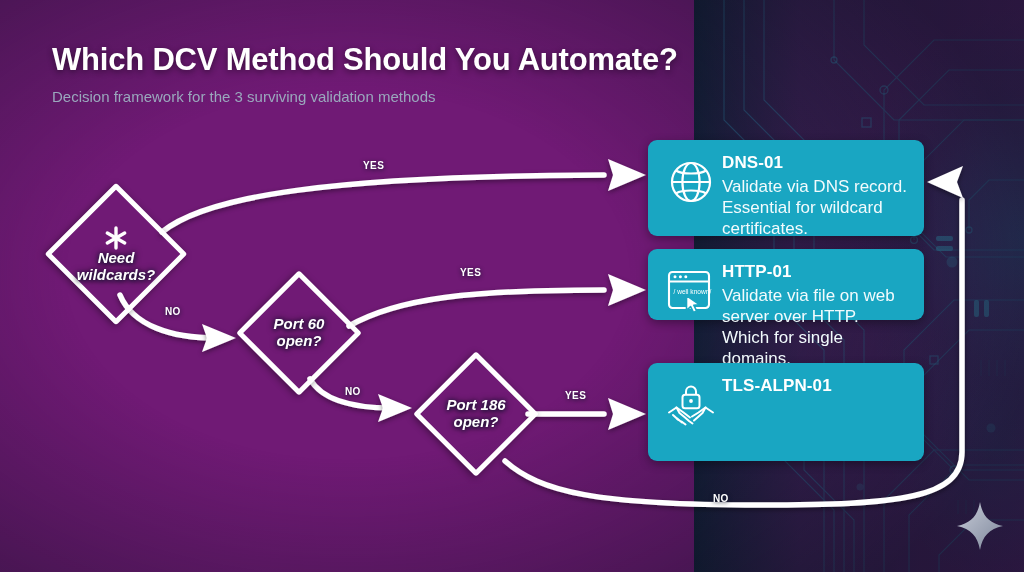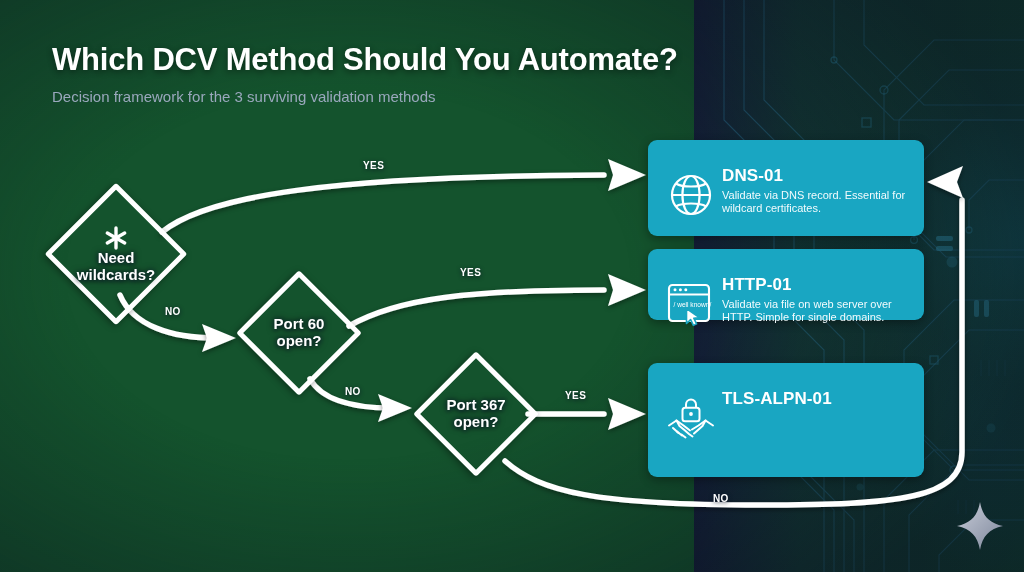--- a/index.html
+++ b/index.html
@@ -13,21 +13,21 @@
     height: 572px;
     overflow: hidden;
     font-family: "Liberation Sans", sans-serif;
     -webkit-font-smoothing: antialiased;
   }
 
   #stage {
     position: relative;
     width: 1024px;
     height: 572px;
-    background: #14532d;
+    background: #701a75;
     overflow: hidden;
   }
 
   
   .bg-layer {
     position: absolute;
     inset: 0;
     pointer-events: none;
   }
   .bg-gradient {
@@ -88,20 +88,21 @@
     position: relative;
     z-index: 2;
     text-align: center;
     color: #ffffff;
     font-size: 15px;
     font-weight: bold;
     line-height: 1.12;
     text-shadow: 0 1px 4px rgba(13,21,38,0.95), 0 0 7px rgba(13,21,38,0.9);
     white-space: pre-line;
     width: 130px;
+    font-style: italic;
   }
   .diamond .dicon {
     position: relative;
     z-index: 2;
     display: block;
     margin: 0 auto 1px auto;
   }
 
   #d1 { left: 45px;  top: 183px; width: 142px; height: 142px; }
   #d1 .shape { width: 101px; height: 101px; }
@@ -126,47 +127,47 @@
   .card {
     position: absolute;
     left: 648px;
     width: 276px;
     background: #19A6C2;
     border-radius: 9px;
     box-shadow: 0 3px 10px rgba(0,0,0,0.35);
     display: flex;
     align-items: flex-start;
     box-sizing: border-box;
-    padding: 26px 14px 13px 12px;
+    padding: 13px 14px 13px 12px;
     z-index: 3;
   }
   #card-dns  { top: 140px; height: 96px; }
   #card-http { top: 249px; height: 71px; }
-  #card-tls  { top: 363px; height: 114px; }
+  #card-tls  { top: 363px; height: 98px; }
 
   .card .ic {
     flex: 0 0 auto;
     width: 62px;
     display: flex;
     align-items: center;
     justify-content: center;
     padding-top: 6px;
   }
   .card .body { flex: 1 1 auto; padding-top: 1px; }
   .card .ctitle {
     margin: 0;
     font-size: 17px;
     font-weight: bold;
     color: #ffffff;
     letter-spacing: 0.1px;
     line-height: 1.1;
   }
   .card .cdesc {
     margin: 3px 0 0 0;
-    font-size: 11px;
+    font-size: 17px;
     font-weight: 400;
     color: #f2fbfd;
     line-height: 1.24;
   }
 
   
   .sparkle { position: absolute; z-index: 2; }
 </style>
 </head>
 <body>
@@ -296,21 +297,21 @@
   </div>
 
   <div class="diamond" id="d2">
     <div class="shape"></div>
     <div class="dlabel">Port 60
 open?</div>
   </div>
 
   <div class="diamond" id="d3">
     <div class="shape"></div>
-    <div class="dlabel">Port 367
+    <div class="dlabel">Port 186
 open?</div>
   </div>
 
   <div class="card" id="card-dns">
     <div class="ic">
       <svg width="46" height="46" viewBox="0 0 46 46">
         <g fill="none" stroke="#ffffff" stroke-width="2.2">
           <circle cx="23" cy="23" r="19"></circle>
           <ellipse cx="23" cy="23" rx="8.6" ry="19"></ellipse>
           <line x1="4" y1="23" x2="42" y2="23"></line>
@@ -336,21 +337,21 @@
           <circle cx="9" cy="8.8" r="1.5"></circle>
           <circle cx="14.4" cy="8.8" r="1.5"></circle>
           <circle cx="19.8" cy="8.8" r="1.5"></circle>
         </g>
         <text x="7.5" y="25.6" fill="#ffffff" font-family="'Liberation Sans',sans-serif" font-size="6.6">/ well known/</text>
         <path d="M20.5 27.5 L20.5 42.5 L24.6 38.6 L27.4 44.4 L30.6 42.9 L27.8 37.2 L33.4 36.6 Z" fill="#ffffff" stroke="#19A6C2" stroke-width="1.6" stroke-linejoin="round"></path>
       </svg>
     </div>
     <div class="body">
       <div class="ctitle">HTTP-01</div>
-      <div class="cdesc">Validate via file on web server over HTTP. Simple for single domains.</div>
+      <div class="cdesc">Validate via file on web server over HTTP. Which for single domains.</div>
     </div>
   </div>
 
   <div class="card" id="card-tls">
     <div class="ic">
       <svg width="52" height="48" viewBox="0 0 52 48">
         <g fill="none" stroke="#ffffff" stroke-width="2">
           <path d="M21 13 L21 9.5 A5 5 0 0 1 31 9.5 L31 13"></path>
           <rect x="17.5" y="12.8" width="17" height="13.5" rx="2.6"></rect>
         </g>

